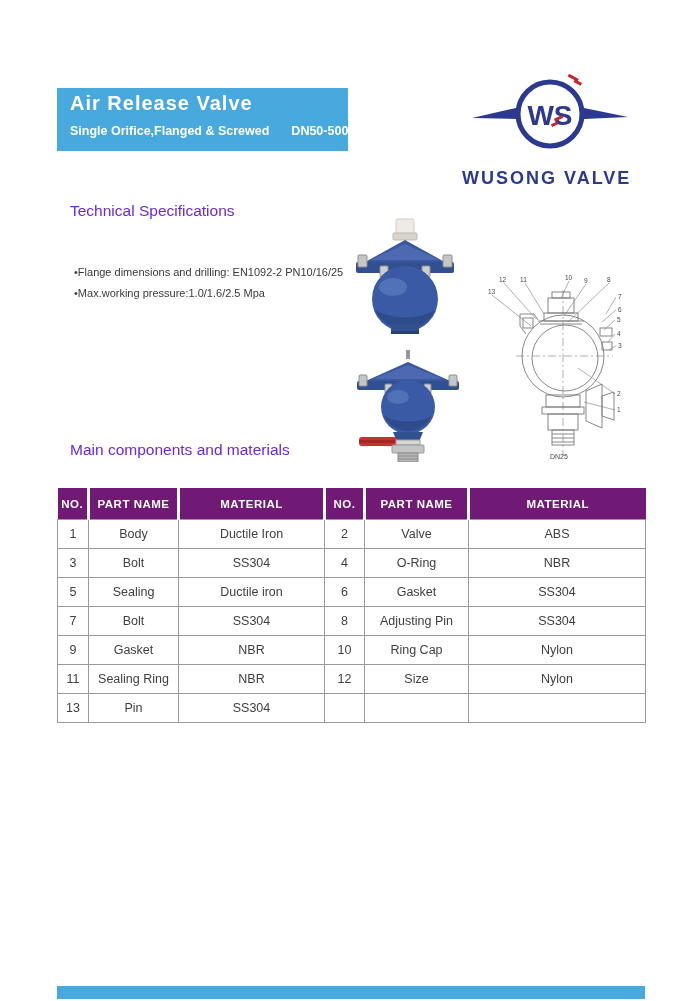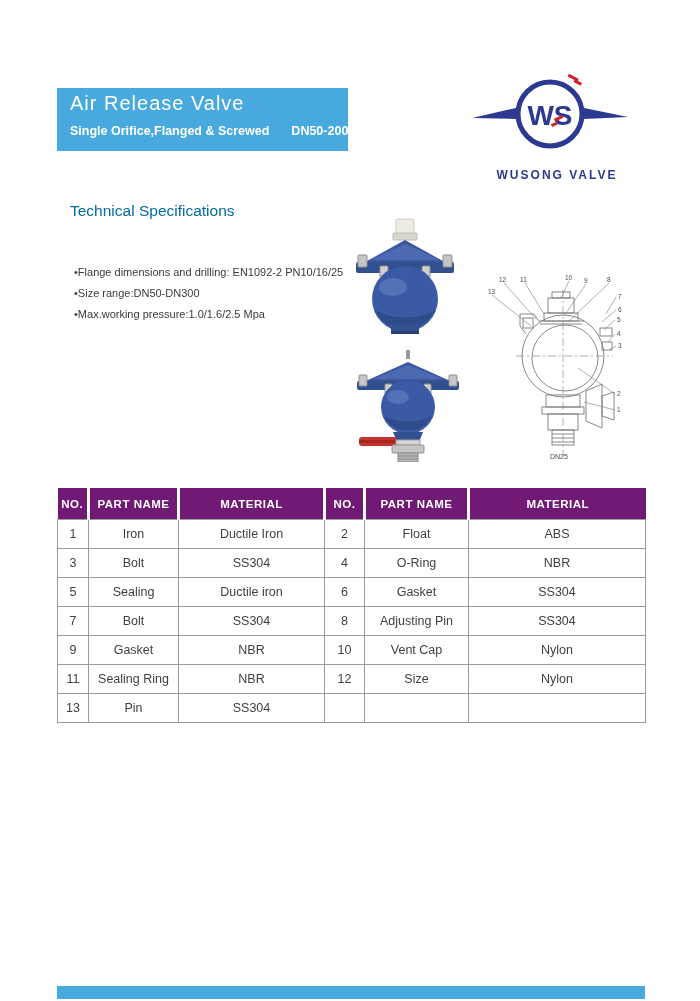--- a/index.html
+++ b/index.html
@@ -1,27 +1,27 @@
 <!DOCTYPE html>
 <html><head>
 <meta charset="utf-8">
 <style>
   html,body{margin:0;padding:0;background:#e8e8e8;}
   #page{position:relative;width:700px;height:1001px;background:#ffffff;overflow:hidden;
         font-family:"Liberation Sans", sans-serif;}
   
   #banner{position:absolute;left:57px;top:88px;width:291px;height:63px;background:#47a9de;color:#fff;}
-  #banner .title{position:absolute;left:13px;top:4px;font-size:20px;font-weight:400;letter-spacing:1px;}
+  #banner .title{position:absolute;left:13px;top:4px;font-size:20px;font-weight:700;letter-spacing:1px;}
   #banner .subrow{position:absolute;left:13px;top:36px;font-size:12.5px;font-weight:700;white-space:nowrap;}
   #banner .subrow .gap{display:inline-block;width:22px;}
   
-  #logo{position:absolute;left:462px;top:72px;width:190px;text-align:center;}
-  #logo .brand{margin-top:2px;font-size:12px;font-weight:700;color:#2b3990;letter-spacing:2px;}
-  
-  .section-title{position:absolute;left:70px;color:#0369a1;font-size:15.5px;font-weight:400;}
+  #logo{position:absolute;left:462px;top:72px;width:190px;}
+  #logo .brand{margin-top:2px;font-size:18px;font-weight:700;color:#2b3990;letter-spacing:2px;}
+  
+  .section-title{position:absolute;left:70px;color:#6d28d9;font-size:15.5px;font-weight:400;}
   #tech-title{top:202px;}
   #comp-title{top:441px;}
   
   #bullets{position:absolute;left:70px;top:258px;margin:4px;padding:0;list-style:none;
            font-size:11px;color:#3a3a3a;}
   #bullets li{line-height:21px;white-space:nowrap;}
   
   .fig{position:absolute;}
   #photo1{left:350px;top:218px;}
   #photo2{left:345px;top:350px;}
@@ -41,21 +41,21 @@
   text{font-family:"Liberation Sans", sans-serif;}
 </style>
 </head>
 <body>
 
 <div id="page">
 
   <div id="banner">
     <div class="title">Air Release Valve</div>
     <div class="subrow">
-      <span>Single Orifice,Flanged &amp; Screwed</span><span class="gap"></span><span>DN50-200</span>
+      <span>Single Orifice,Flanged &amp; Screwed</span><span class="gap"></span><span>DN50-500</span>
     </div>
   </div>
 
   <div id="logo">
     <svg width="190" height="90" viewBox="0 0 190 90">
 
       <polygon points="10,46 54,36 54,47" fill="#2b3990"></polygon>
       <polygon points="122,36 166,45 122,47" fill="#2b3990"></polygon>
 
       <circle cx="88" cy="42" r="32" fill="#ffffff" stroke="#2b3990" stroke-width="5"></circle>
@@ -67,21 +67,20 @@
       <rect x="92" y="45" width="9" height="3" fill="#c9252c" transform="rotate(-25 96 46)"></rect>
       <rect x="89" y="51" width="7" height="3" fill="#c9252c" transform="rotate(-25 92 52)"></rect>
     </svg>
     <div class="brand">WUSONG VALVE</div>
   </div>
 
   <div id="tech-title" class="section-title">Technical Specifications</div>
 
   <ul id="bullets">
     <li>•Flange dimensions and drilling: EN1092-2 PN10/16/25</li>
-    <li>•Size range:DN50-DN300</li>
     <li>•Max.working pressure:1.0/1.6/2.5 Mpa</li>
   </ul>
 
   <svg id="photo1" class="fig" width="110" height="117" viewBox="0 0 110 117">
 
     <rect x="46" y="1" width="18" height="15" rx="2" fill="#eeebe4" stroke="#cfccc4"></rect>
     <rect x="43" y="15" width="24" height="7" rx="1" fill="#d8d5ce" stroke="#bdbab2"></rect>
 
     <polygon points="8,48 55,22 102,48" fill="#3a57a0"></polygon>
     <polygon points="20,42 55,26 90,42" fill="#4c69b2"></polygon>
@@ -187,20 +186,21 @@
       <text x="150" y="56">6</text>
       <text x="149" y="66">5</text>
       <text x="149" y="80">4</text>
       <text x="150" y="92">3</text>
       <text x="149" y="140">2</text>
       <text x="149" y="156">1</text>
       <text x="82" y="203" font-size="7">DN25</text>
     </g>
   </svg>
 
+  <div id="comp-title" class="section-title">Main components and materials</div>
 
   <table id="parts-table">
     <colgroup>
       <col class="w-no1">
         <col class="w-pn1">
         <col class="w-mt1">
       <col class="w-no2">
         <col class="w-pn2">
         <col class="w-mt2">
     </colgroup>
@@ -210,24 +210,24 @@
         <th>PART NAME</th>
         <th>MATERIAL</th>
         <th>NO.</th>
         <th>PART NAME</th>
         <th>MATERIAL</th>
       </tr>
     </thead>
     <tbody>
       <tr>
         <td>1</td>
-        <td>Iron</td>
+        <td>Body</td>
         <td>Ductile Iron</td>
         <td>2</td>
-        <td>Float</td>
+        <td>Valve</td>
         <td>ABS</td>
       </tr>
       <tr>
         <td>3</td>
         <td>Bolt</td>
         <td>SS304</td>
         <td>4</td>
         <td>O-Ring</td>
         <td>NBR</td>
       </tr>
@@ -245,21 +245,21 @@
         <td>SS304</td>
         <td>8</td>
         <td>Adjusting Pin</td>
         <td>SS304</td>
       </tr>
       <tr>
         <td>9</td>
         <td>Gasket</td>
         <td>NBR</td>
         <td>10</td>
-        <td>Vent Cap</td>
+        <td>Ring Cap</td>
         <td>Nylon</td>
       </tr>
       <tr>
         <td>11</td>
         <td>Sealing Ring</td>
         <td>NBR</td>
         <td>12</td>
         <td>Size</td>
         <td>Nylon</td>
       </tr>

